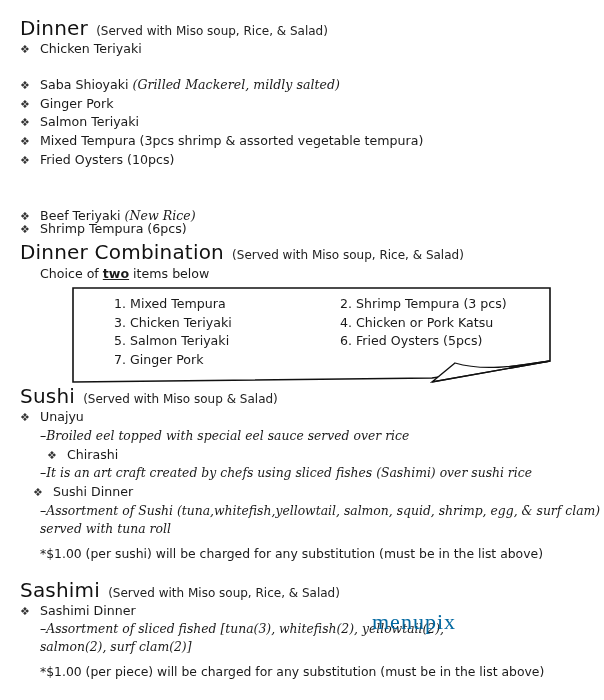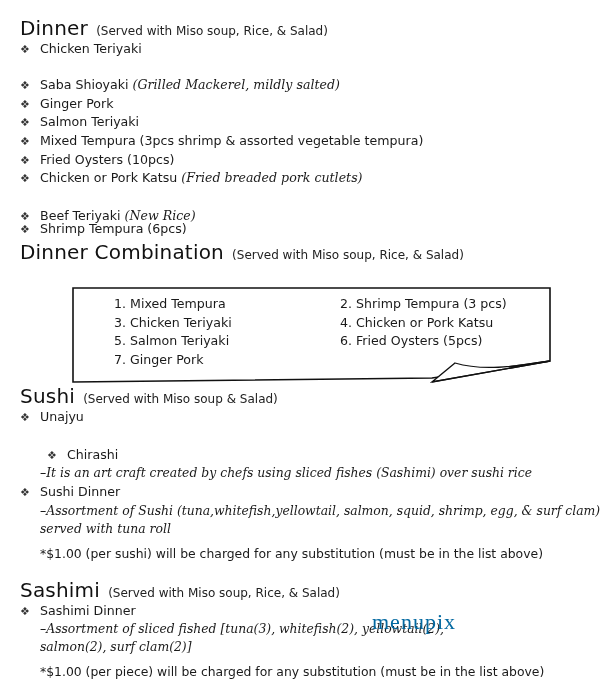--- a/index.html
+++ b/index.html
@@ -127,35 +127,35 @@
   </div>
   <div class="item" style="top:107px;">
     <span class="bullet">❖</span><span>Salmon Teriyaki</span>
   </div>
   <div class="item" style="top:126px;">
     <span class="bullet">❖</span><span>Mixed Tempura (3pcs shrimp &amp; assorted vegetable tempura)</span>
   </div>
   <div class="item" style="top:145px;">
     <span class="bullet">❖</span><span>Fried Oysters (10pcs)</span>
   </div>
-  <div class="item" style="top:163px;">
-    <span class="bullet">❖</span><span>Chicken or Pork Katsu</span> <span class="italic">(Fried breaded pork cutlets)</span>
-  </div>
   <div class="item" style="top:182px;margin-top:32px;">
     <span class="bullet">❖</span><span>Shrimp Tempura (6pcs)</span>
   </div>
   <div class="item" style="top:201px;">
     <span class="bullet">❖</span><span>Beef Teriyaki</span> <span class="italic">(New Rice)</span>
   </div>
 
   <div class="section-head" style="top:234px;">
     <span class="section-title">Dinner Combination</span>
     <span class="section-note">(Served with Miso soup, Rice, &amp; Salad)</span>
   </div>
 
+  <div class="choice">
+    <span>Choice of </span><u>two</u><span> items below</span>
+  </div>
 
   <div class="combo-box">
     <svg width="484" height="100" viewBox="0 0 484 100">
       <path d="M1 1 L478 1 L478 74 L360 91 L1 95 Z" fill="#ffffff" stroke="#111" stroke-width="1.6"></path>
       <path d="M478 74 C440 80, 410 84, 383 76 L360 95 Z" fill="#ffffff" stroke="#111" stroke-width="1.3"></path>
       <path d="M360 95 L478 74" fill="none" stroke="#111" stroke-width="1.3"></path>
     </svg>
     <div class="combo-item" style="left:42px; top:8px;">1.  Mixed Tempura</div>
     <div class="combo-item" style="left:42px; top:27px;">3.  Chicken Teriyaki</div>
     <div class="combo-item" style="left:42px; top:45px;">5.  Salmon Teriyaki</div>
@@ -166,27 +166,28 @@
   </div>
 
   <div class="section-head" style="top:378px;">
     <span class="section-title">Sushi</span>
     <span class="section-note">(Served with Miso soup &amp; Salad)</span>
   </div>
 
   <div class="item" style="top:402px;">
     <span class="bullet">❖</span><span>Unajyu</span>
   </div>
+  <div class="desc" style="top:421px;">–Broiled eel topped with special eel sauce served over rice</div>
 
   <div class="item" style="top:440px;margin-left:27px;">
     <span class="bullet">❖</span><span>Chirashi</span>
   </div>
   <div class="desc" style="top:458px;">–It is an art craft created by chefs using sliced fishes (Sashimi) over sushi rice</div>
 
-  <div class="item" style="top:477px;">
+  <div class="item" style="top:477px;margin-left:13px;">
     <span class="bullet">❖</span><span>Sushi Dinner</span>
   </div>
   <div class="desc" style="top:496px;">–Assortment of Sushi (tuna,whitefish,yellowtail, salmon, squid, shrimp, egg, &amp; surf clam)</div>
   <div class="desc" style="top:514px;">served with tuna roll</div>
 
   <div class="note" style="top:540px;">*$1.00 (per sushi) will be charged for any substitution (must be in the list above)</div>
 
   <div class="section-head" style="top:572px;">
     <span class="section-title">Sashimi</span>
     <span class="section-note">(Served with Miso soup, Rice, &amp; Salad)</span>

